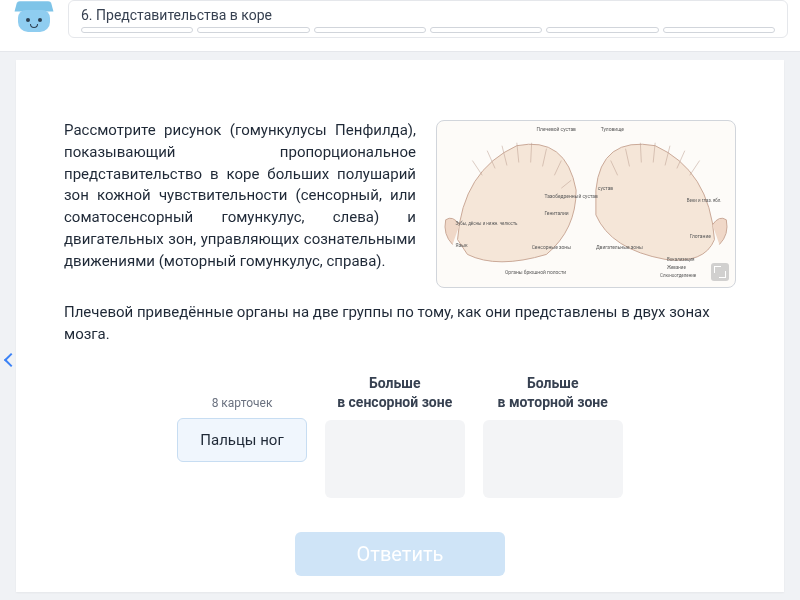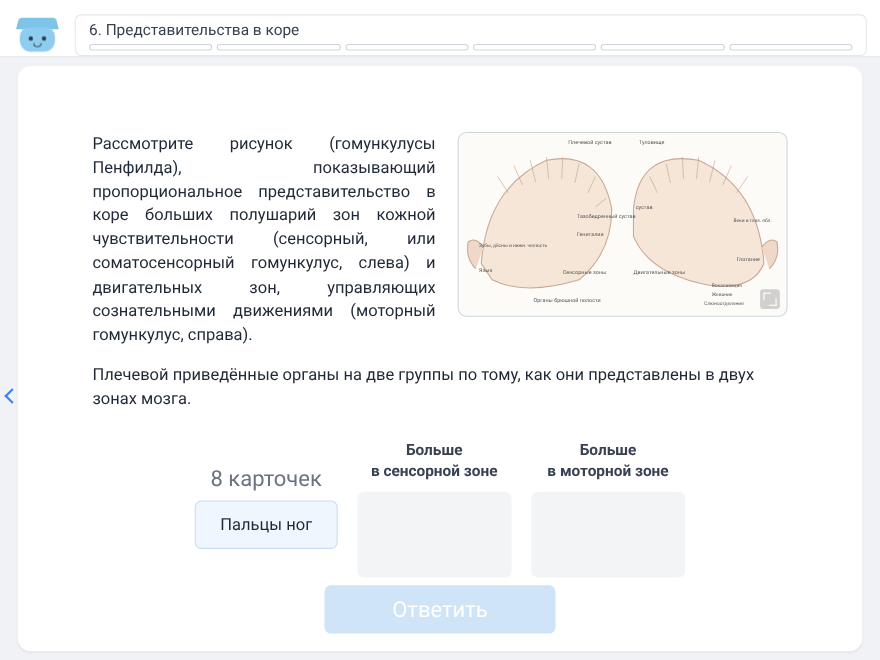--- a/index.html
+++ b/index.html
@@ -1,49 +1,49 @@
 <!DOCTYPE html>
 <html><head>
 <meta charset="utf-8">
 <style>
 * { box-sizing: border-box; margin: 0; padding: 0; font-family: -apple-system, BlinkMacSystemFont, "Segoe UI", Roboto, sans-serif; }
 body { background: #f0f2f5; width: 800px; height: 600px; overflow: hidden; position: relative; }
 
-.header { background: #fff; height: 52px; display: flex; align-items: flex-end; padding: 0 12px; border-bottom: 1px solid #e5e7eb; gap: 12px; }
+.header { background: #fff; height: 52px; display: flex; align-items: flex-start; padding: 0 12px; border-bottom: 1px solid #e5e7eb; gap: 12px; }
 .logo { width: 44px; height: 36px; position: relative; }
 .logo-cap { width: 36px; height: 12px; background: #7ec4e8; border-radius: 3px 3px 0 0; position: absolute; top: 0; left: 4px; transform: perspective(40px) rotateX(30deg); }
 .logo-face { width: 32px; height: 22px; background: #8fcdf0; border-radius: 8px 8px 10px 10px; position: absolute; top: 10px; left: 6px; }
 .logo-eye { width: 4px; height: 4px; background: #2c3e50; border-radius: 50%; position: absolute; top: 18px; }
 .logo-eye.l { left: 14px; } .logo-eye.r { left: 26px; }
 .logo-mouth { width: 8px; height: 4px; border: 1.5px solid #2c3e50; border-top: none; border-radius: 0 0 8px 8px; position: absolute; top: 24px; left: 18px; }
 
 .breadcrumb-box { flex: 1; background: #fff; border: 1px solid #e5e7eb; border-radius: 6px; padding: 6px 12px 4px; min-width: 0; }
 .breadcrumb-title { font-size: 14px; color: #374151; margin-bottom: 4px; }
 .progress-row { display: flex; gap: 4px; }
 .progress-seg { flex: 1; height: 6px; background: #fff; border: 1px solid #d1d5db; border-radius: 3px; }
 
 .nav-arrow { position: absolute; left: 2px; top: 350px; width: 14px; height: 18px; cursor: pointer; }
 .nav-arrow::before { content: ""; position: absolute; width: 8px; height: 8px; border-left: 2px solid #3b82f6; border-bottom: 2px solid #3b82f6; transform: rotate(45deg); top: 5px; left: 4px; }
 
-.card { background: #fff; margin: 8px 16px 0; border-radius: 12px; padding: 60px 68px 20px; height: 532px; position: relative; box-shadow: 0 1px 2px rgba(0,0,0,0.05); }
+.card { background: #fff; margin: 8px 16px 0; border-radius: 0; padding: 60px 48px 20px; height: 532px; position: relative; box-shadow: 0 1px 2px rgba(0,0,0,0.05); }
 
 .task-row { display: flex; gap: 20px; margin-bottom: 14px; }
 .task-text { flex: 1; font-size: 15px; line-height: 1.45; color: #1f2937; text-align: justify; }
 .task-image { width: 300px; height: 168px; border: 1px solid #d1d5db; border-radius: 8px; background: #fdfbf8; position: relative; overflow: hidden; flex-shrink: 0; }
 .task-image svg { width: 100%; height: 100%; }
 .expand-icon { position: absolute; bottom: 6px; right: 6px; width: 18px; height: 18px; background: rgba(180,180,180,0.6); border-radius: 3px; }
 .expand-icon::before, .expand-icon::after { content: ""; position: absolute; width: 6px; height: 6px; border: 1.5px solid #fff; }
 .expand-icon::before { top: 3px; left: 3px; border-right: none; border-bottom: none; }
 .expand-icon::after { bottom: 3px; right: 3px; border-left: none; border-top: none; }
 
 .instruction { font-size: 15px; line-height: 1.45; color: #1f2937; margin-bottom: 28px; }
 
 .sort-area { display: flex; justify-content: center; gap: 18px; align-items: flex-start; }
 .source-col { text-align: center; padding-top: 22px; }
-.card-count { font-size: 20px; color: #6b7280; margin-bottom: 8px; }
+.card-count { font-size: 12px; color: #6b7280; margin-bottom: 8px; }
 .draggable-card { background: #f0f6fd; border: 1px solid #c7ddf2; border-radius: 6px; padding: 12px 22px; font-size: 15px; color: #1f2937; cursor: grab; display: inline-block; }
 
 .drop-col { text-align: center; }
 .drop-label { font-size: 14px; color: #374151; line-height: 1.35; margin-bottom: 8px; height: 38px; display: flex; align-items: flex-end; justify-content: center; white-space: pre-line; font-weight: bold; }
 .drop-zone { width: 140px; height: 78px; background: #f3f4f6; border-radius: 6px; }
 
 .submit-btn { position: absolute; bottom: 16px; left: 50%; transform: translateX(-50%); background: #cfe4f7; color: #fff; border: none; border-radius: 6px; padding: 10px 0; width: 210px; font-size: 20px; cursor: pointer; }
 </style>
 </head>
 <body>

